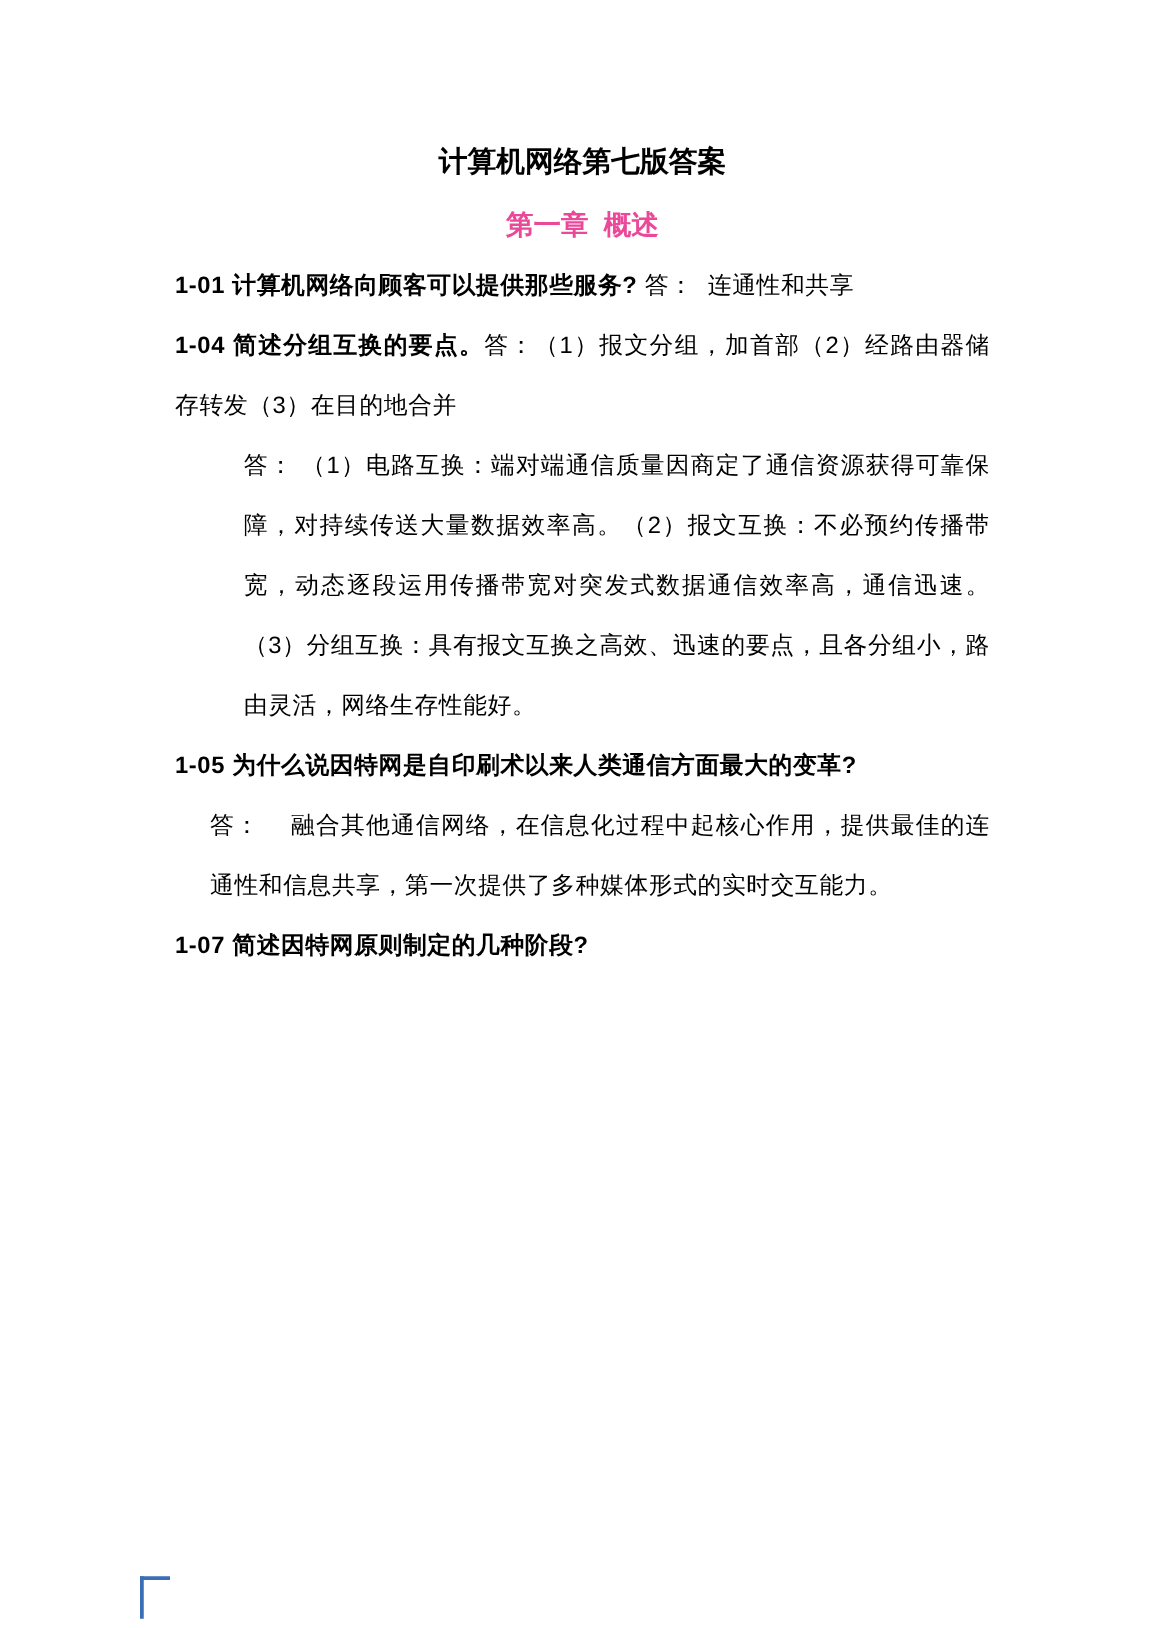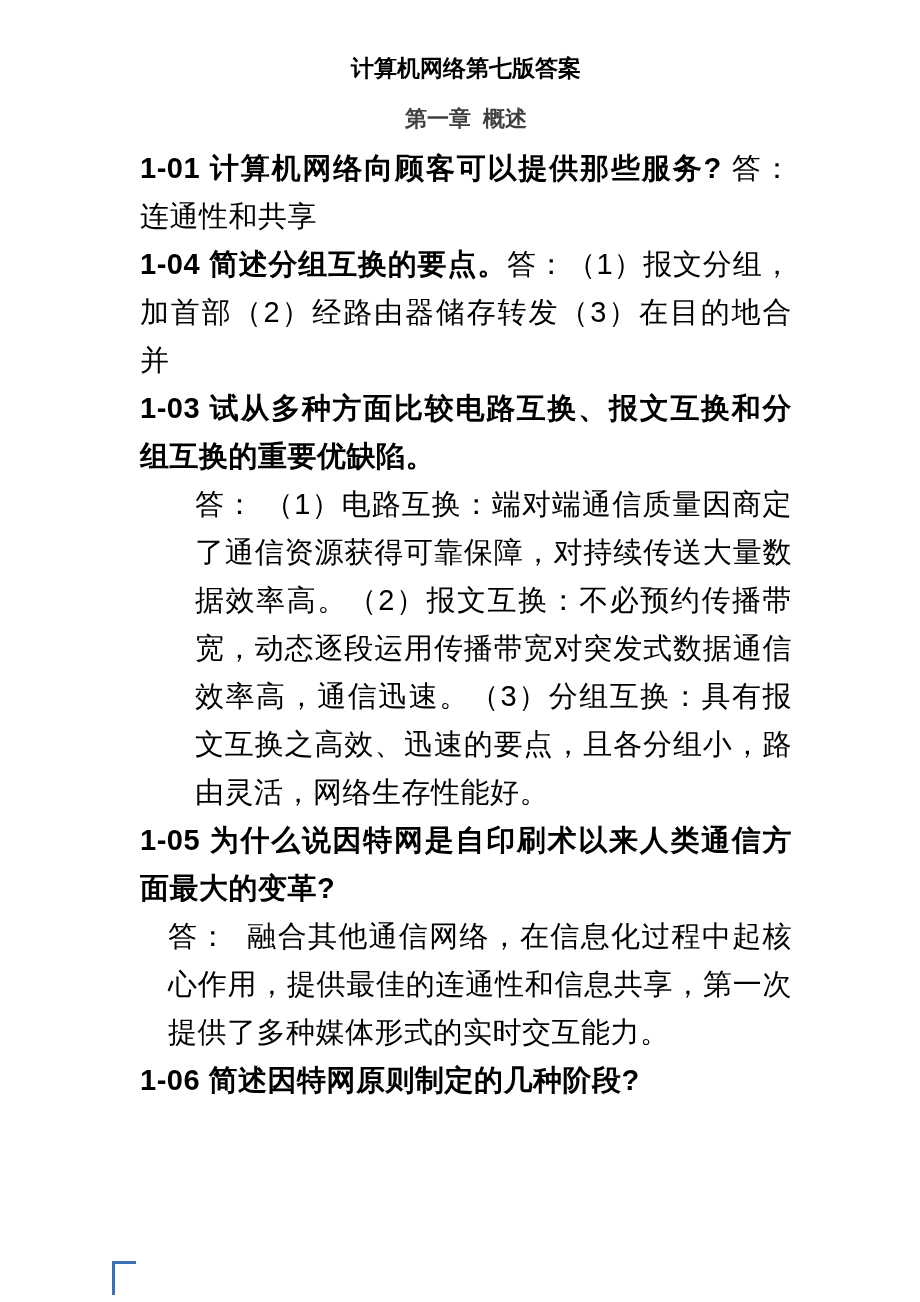--- a/index.html
+++ b/index.html
@@ -8,78 +8,77 @@
     width: 920px;
     height: 1302px;
     position: relative;
     overflow: hidden;
     font-family: "Liberation Sans", "DejaVu Sans", sans-serif;
     color: #000000;
   }
   .page {
     position: absolute;
     inset: 0;
-    padding: 42px 128px 0 140px;
+    padding: 103px 128px 0 140px;
     background: #ffffff;
   }
   .doc-title {
     font-size: 23px;
     font-weight: bold;
     text-align: center;
     line-height: 52px;
     white-space: pre-wrap;
   }
   .chapter-heading {
     font-size: 22px;
     font-weight: bold;
     text-align: center;
     line-height: 50px;
     white-space: pre-wrap;
   }
   .para {
-    font-size: 29px;
+    font-size: 19px;
     line-height: 48px;
     text-align: justify;
     white-space: pre-wrap;
     letter-spacing: 0.5px;
   }
   .q { font-weight: bold; }
   .a { font-weight: normal; }
   .indent-lg { padding-left: 55px; }
-  .indent-sm { padding-left: 28px; }
+  .indent-sm { padding-left: 28px; font-family: Liberation Mono, monospace; }
   .corner-mark {
     position: absolute;
     left: 112px;
     top: 1261px;
     width: 24px;
     height: 34px;
     border-left: 3px solid #3b6fb5;
     border-top: 3px solid #3b6fb5;
   }
 </style>
 </head>
 <body>
 
 <div class="page">
 
   <div class="doc-title">计算机网络第七版答案</div>
 
-  <div class="chapter-heading" style="color: #404040;">第一章  概述</div>
+  <div class="chapter-heading" style="color: #ec4899;">第一章  概述</div>
 
   <p class="para"><span class="q">1-01 计算机网络向顾客可以提供那些服务?</span><span class="a"> 答：  连通性和共享</span></p>
 
   <p class="para"><span class="q">1-04 简述分组互换的要点。</span><span class="a">答：（1）报文分组，加首部（2）经路由器储存转发（3）在目的地合并</span></p>
 
-  <p class="para"><span class="q">1-03 试从多种方面比较电路互换、报文互换和分组互换的重要优缺陷。</span></p>
 
   <p class="para indent-lg"><span class="a">答： （1）电路互换：端对端通信质量因商定了通信资源获得可靠保障，对持续传送大量数据效率高。（2）报文互换：不必预约传播带宽，动态逐段运用传播带宽对突发式数据通信效率高，通信迅速。（3）分组互换：具有报文互换之高效、迅速的要点，且各分组小，路由灵活，网络生存性能好。</span></p>
 
   <p class="para"><span class="q">1-05 为什么说因特网是自印刷术以来人类通信方面最大的变革?</span></p>
 
   <p class="para indent-sm"><span class="a">答：  融合其他通信网络，在信息化过程中起核心作用，提供最佳的连通性和信息共享，第一次提供了多种媒体形式的实时交互能力。</span></p>
 
 
 
-  <p class="para"><span class="q">1-06 简述因特网原则制定的几种阶段?</span></p>
+  <p class="para"><span class="q">1-07 简述因特网原则制定的几种阶段?</span></p>
 
 </div>
 
 <div class="corner-mark"></div>
 
 </body></html>

